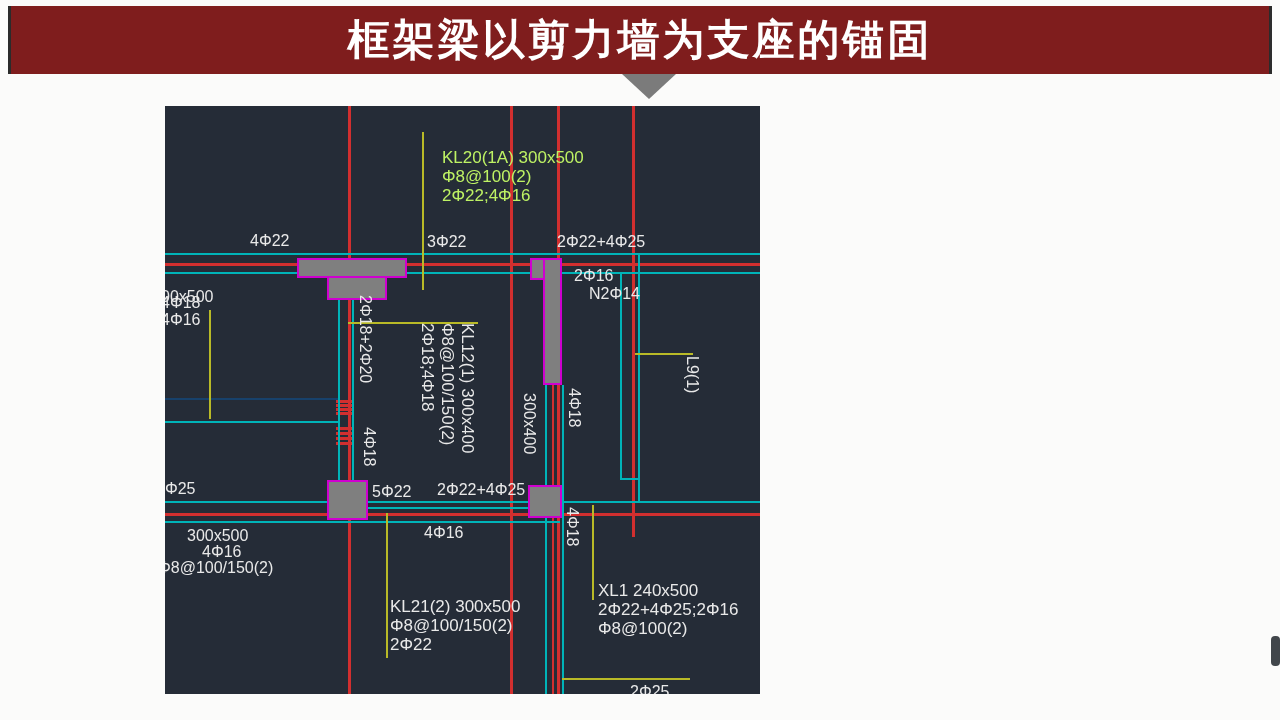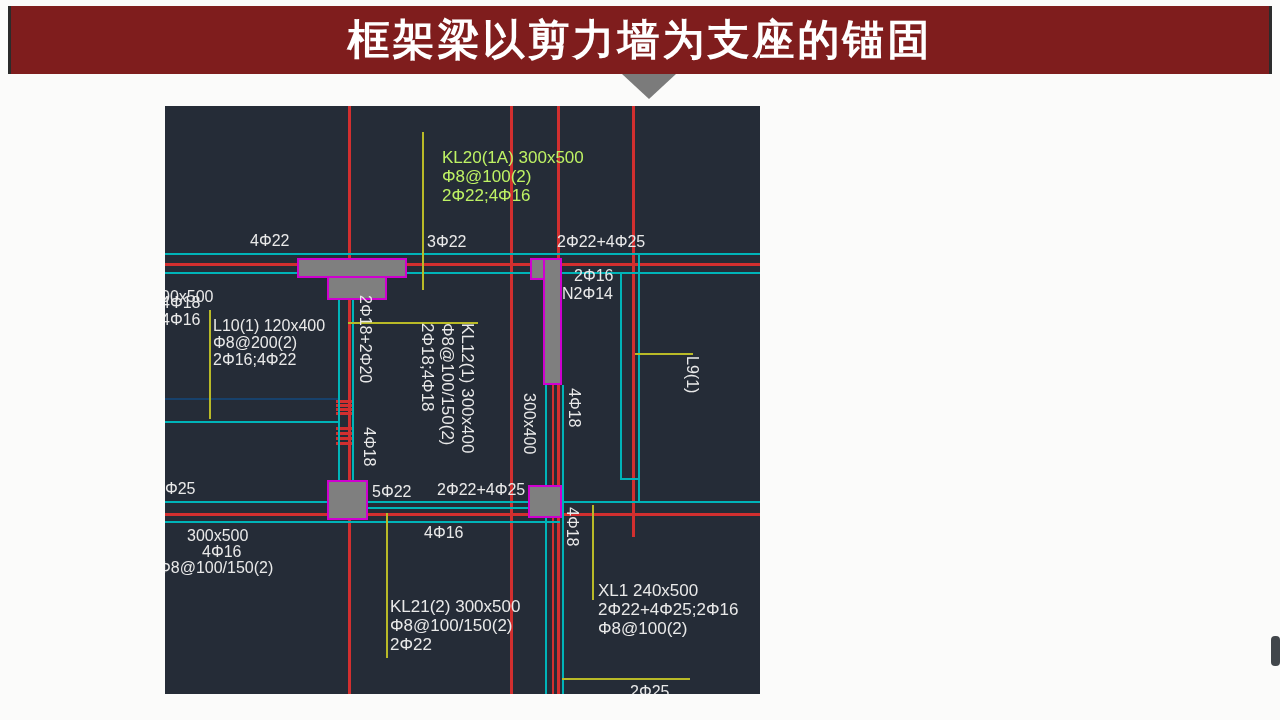--- a/index.html
+++ b/index.html
@@ -84,25 +84,24 @@
     <div class="cad-shape" style="left: 162px; top: 170px; width: 60px; height: 24px; background: rgb(127, 127, 127); border: 2px solid rgb(207, 0, 207);"></div>
     <div class="cad-shape" style="left: 365px; top: 152px; width: 32px; height: 22px; background: rgb(127, 127, 127); border: 2px solid rgb(207, 0, 207);"></div>
     <div class="cad-shape" style="left: 378px; top: 152px; width: 19px; height: 127px; background: rgb(127, 127, 127); border: 2px solid rgb(207, 0, 207);"></div>
     <div class="cad-shape" style="left: 162px; top: 374px; width: 41px; height: 40px; background: rgb(127, 127, 127); border: 2px solid rgb(207, 0, 207);"></div>
     <div class="cad-shape" style="left: 363px; top: 379px; width: 34px; height: 33px; background: rgb(127, 127, 127); border: 2px solid rgb(207, 0, 207);"></div>
     <div class="cad-label" style="left: 263px; top: 42px; font-size: 17px; line-height: 19px; color: #bef264; margin-left: 14px;"><div class="ln">KL20(1A) 300x500</div><div class="ln">Φ8@100(2)</div><div class="ln">2Φ22;4Φ16</div></div>
     <div class="cad-label" style="left: 85px; top: 126px; font-size: 16px; line-height: 18px; color: rgb(233, 233, 233);"><div class="ln">4Φ22</div></div>
     <div class="cad-label" style="left: 262px; top: 127px; font-size: 16px; line-height: 18px; color: rgb(233, 233, 233);"><div class="ln">3Φ22</div></div>
     <div class="cad-label" style="left: 392px; top: 127px; font-size: 16px; line-height: 18px; color: rgb(233, 233, 233);"><div class="ln">2Φ22+4Φ25</div></div>
     <div class="cad-label" style="left: 409px; top: 161px; font-size: 16px; line-height: 18px; color: rgb(233, 233, 233);"><div class="ln">2Φ16</div></div>
-    <div class="cad-label" style="left: 397px; top: 179px; font-size: 16px; line-height: 18px; color: rgb(233, 233, 233);"><div class="ln">N2Φ14</div></div>
+    <div class="cad-label" style="left: 424px; top: 179px; font-size: 16px; line-height: 18px; color: rgb(233, 233, 233);"><div class="ln">N2Φ14</div></div>
     <div class="cad-label" style="left: -4px; top: 182px; font-size: 16px; line-height: 18px; color: rgb(233, 233, 233);"><div class="ln">00x500</div></div>
     <div class="cad-label" style="left: -4px; top: 188px; font-size: 16px; line-height: 18px; color: rgb(233, 233, 233);"><div class="ln">4Φ18</div></div>
     <div class="cad-label" style="left: -4px; top: 205px; font-size: 16px; line-height: 18px; color: rgb(233, 233, 233);"><div class="ln">4Φ16</div></div>
-    <div class="cad-label" style="left: 48px; top: 211px; font-size: 16px; line-height: 17px; color: rgb(233, 233, 233);"><div class="ln">L10(1) 120x400</div><div class="ln">Φ8@200(2)</div><div class="ln">2Φ16;4Φ22</div></div>
     <div class="cad-label" style="left: -9px; top: 374px; font-size: 16px; line-height: 18px; color: rgb(233, 233, 233);"><div class="ln">4Φ25</div></div>
     <div class="cad-label" style="left: 207px; top: 377px; font-size: 16px; line-height: 18px; color: rgb(233, 233, 233);"><div class="ln">5Φ22</div></div>
     <div class="cad-label" style="left: 272px; top: 375px; font-size: 16px; line-height: 18px; color: rgb(233, 233, 233);"><div class="ln">2Φ22+4Φ25</div></div>
     <div class="cad-label" style="left: 259px; top: 418px; font-size: 16px; line-height: 18px; color: rgb(233, 233, 233);"><div class="ln">4Φ16</div></div>
     <div class="cad-label" style="left: 22px; top: 421px; font-size: 16px; line-height: 18px; color: rgb(233, 233, 233);"><div class="ln">300x500</div></div>
     <div class="cad-label" style="left: 37px; top: 437px; font-size: 16px; line-height: 18px; color: rgb(233, 233, 233);"><div class="ln">4Φ16</div></div>
     <div class="cad-label" style="left: -7px; top: 453px; font-size: 16px; line-height: 18px; color: rgb(233, 233, 233);"><div class="ln">Φ8@100/150(2)</div></div>
     <div class="cad-label" style="left: 433px; top: 429px; font-size: 17px; line-height: 19px; color: rgb(233, 233, 233); margin-top: 46px;"><div class="ln">XL1 240x500</div><div class="ln">2Φ22+4Φ25;2Φ16</div><div class="ln">Φ8@100(2)</div></div>
     <div class="cad-label" style="left: 225px; top: 491px; font-size: 17px; line-height: 19px; color: rgb(233, 233, 233);"><div class="ln">KL21(2) 300x500</div><div class="ln">Φ8@100/150(2)</div><div class="ln">2Φ22</div></div>
     <div class="cad-label" style="left: 465px; top: 577px; font-size: 16px; line-height: 18px; color: rgb(233, 233, 233); text-decoration: underline;"><div class="ln">2Φ25</div></div>

